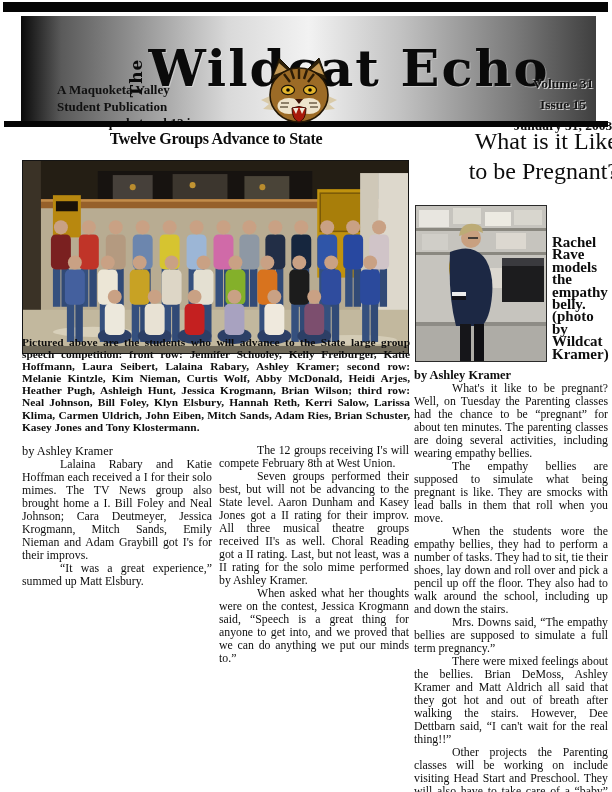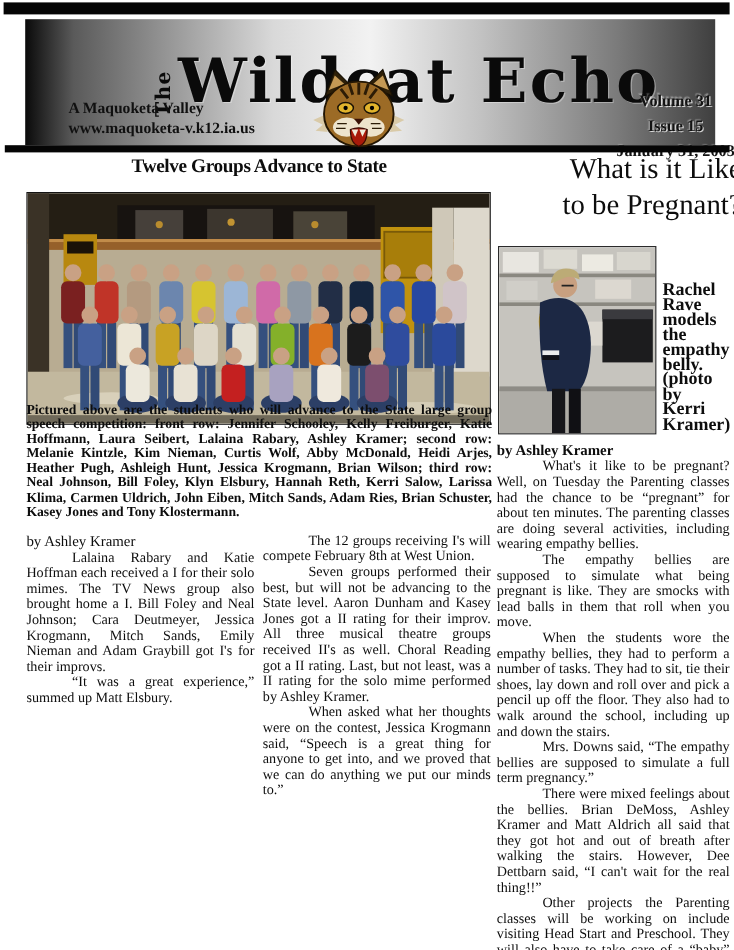--- a/index.html
+++ b/index.html
@@ -54,20 +54,21 @@
 
 <div class="page">
 
   <div class="top-bar"></div>
 
   <div class="banner">
     <div class="title-the">The</div>
     <div class="title-main">Wildcat Echo</div>
     <div class="pub-info">
       <div>A Maquoketa Valley</div>
+      <div>Student Publication</div>
       <div>www.maquoketa-v.k12.ia.us</div>
     </div>
     <div class="vol-info">
       <div>Volume 31</div>
       <div>Issue 15</div>
       <div>January 31, 2003</div>
     </div>
   </div>
 
   <div class="wildcat">
@@ -220,21 +221,21 @@
 
   <div class="right-photo-caption">
     <div>Rachel</div>
     <div>Rave</div>
     <div>models</div>
     <div>the</div>
     <div>empathy</div>
     <div>belly.</div>
     <div>(photo</div>
     <div>by</div>
-    <div>Kerri</div>
+    <div>Wildcat</div>
     <div>Kramer)</div>
   </div>
 
   <div class="right-byline">by Ashley Kramer</div>
 
   <div class="right-col body-text">
     <p>What's it like to be pregnant? Well, on Tuesday the Parenting classes had the chance to be “pregnant” for about ten minutes. The parenting classes are doing several activities, including wearing empathy bellies.</p>
     <p>The empathy bellies are supposed to simulate what being pregnant is like. They are smocks with lead balls in them that roll when you move.</p>
     <p>When the students wore the empathy bellies, they had to perform a number of tasks. They had to sit, tie their shoes, lay down and roll over and pick a pencil up off the floor. They also had to walk around the school, including up and down the stairs.</p>
     <p>Mrs. Downs said, “The empathy bellies are supposed to simulate a full term pregnancy.”</p>

